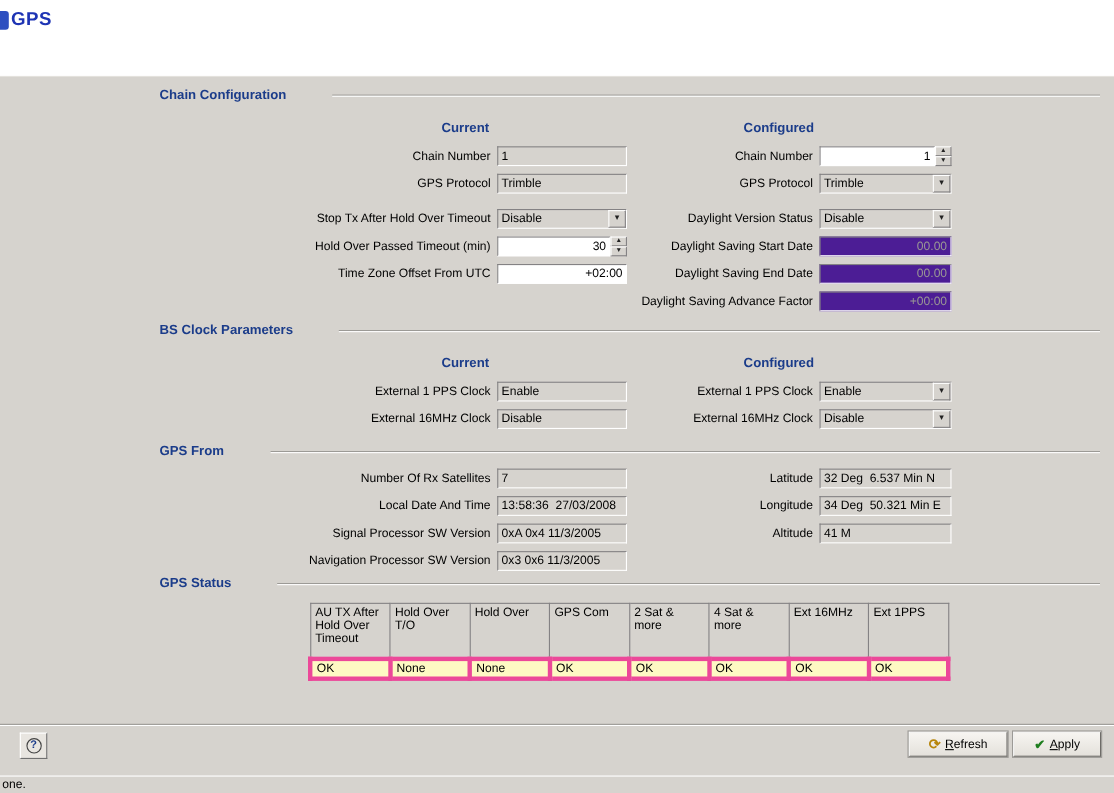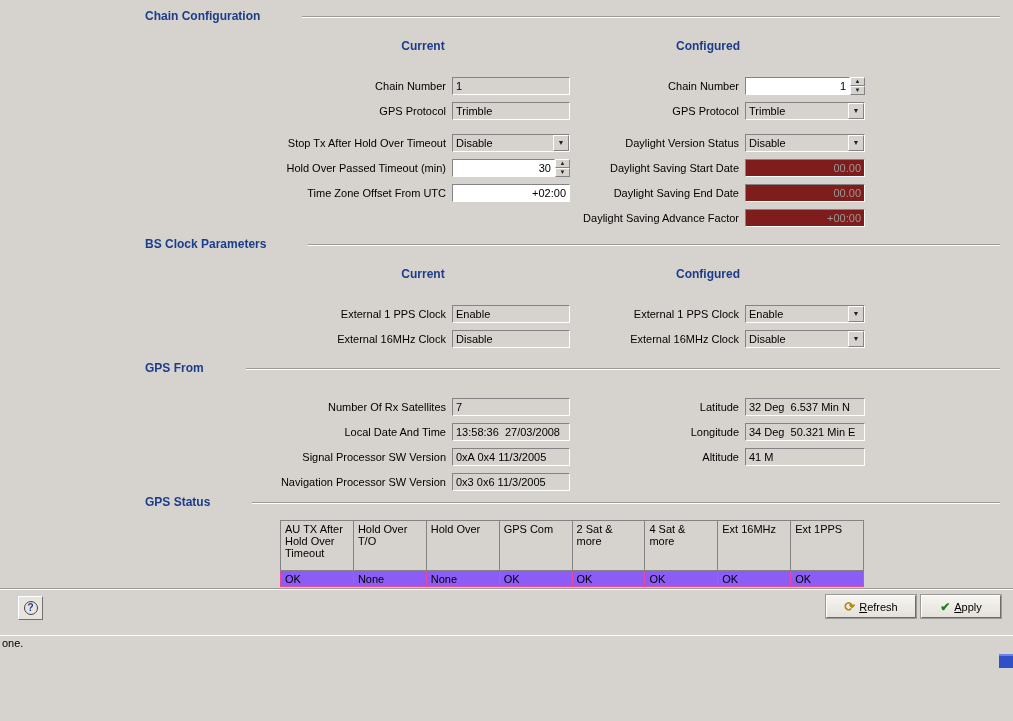--- a/index.html
+++ b/index.html
@@ -18,52 +18,52 @@
   .panel { height:588px; padding:8px 13px 0 145px; background:#d6d3ce; }
   .sec-head { display:flex; align-items:center; height:16px;gap:37px; }
   .sec-title { font-weight:bold; color:#1b3c8a; white-space:nowrap; padding-right:5px; font-size:12px; }
   .sec-line { flex:1; height:2px; border-top:1px solid #9c9a96; border-bottom:1px solid #ffffff; margin-top:2px; }
   .sec2 { margin-top:6px; } .sec3 { margin-top:9px; } .sec4 { }
 
   .col-headers { position:relative; height:16px; margin-top:15px; }
   .col-headers .ch { position:absolute; transform:translateX(-50%); font-weight:bold; color:#1b3c8a; font-size:12px; white-space:nowrap; }
   .ch.c1 { left:278px; } .ch.c2 { left:563px; }
 
-  .rows { margin-top:18px; }
+  .rows { margin-top:4px; }
   .frow { display:grid; grid-template-columns:307px 118px 175px 120px; align-items:center; height:25px; }
   .frow.gap-top { margin-top:7px; }
   .lbl { text-align:right; padding-right:6px; color:#000; white-space:nowrap; overflow:hidden; }
 
   .field {
     height:18px; border:1px solid; border-color:#848284 #ffffff #ffffff #848284;
     padding:0 3px; line-height:16px; white-space:pre; overflow:hidden;
     font-family:"Liberation Sans", sans-serif; font-size:11px; width:100%;
   }
   .ro  { background:#d6d3ce; }
   .edit{ background:#ffffff; }
   input.field { outline:none; margin:0; }
   .num { text-align:right; }
-  .dis { background:#7f1d1d; color:#9a9894; line-height:16px; }
+  .dis { background:#4c1d95; color:#9a9894; line-height:16px; }
 
   .combo { display:flex; height:18px; width:100%; border:1px solid; border-color:#848284 #ffffff #ffffff #848284; background:#d6d3ce; }
   .combo-text { flex:1; line-height:16px; padding-left:3px; white-space:nowrap; overflow:hidden; }
   .combo-btn { width:16px; background:#d6d3ce; border:1px solid; border-color:#ffffff #848284 #848284 #ffffff; font-size:7px; display:flex; align-items:center; justify-content:center; color:#222; cursor:default; }
 
   .spin { display:flex; height:18px; width:100%; }
   .spin input { flex:1; width:auto; min-width:0; }
   .spin-btns { display:flex; flex-direction:column; width:15px; }
   .sb { flex:1; background:#d6d3ce; border:1px solid; border-color:#ffffff #848284 #848284 #ffffff; font-size:6px; line-height:7px; text-align:center; color:#222; overflow:hidden; cursor:default; }
 
   
   .status-table { border-collapse:collapse; margin:10px 0 0 135px; table-layout:fixed; width:584px;border-radius:22px; }
   .status-table th {
     border:1px solid #848284; font-weight:normal; text-align:left; vertical-align:top;
     padding:2px 4px; height:50px; font-size:11px; background:#d6d3ce;
   }
-  .status-table td { border:1px solid #ec4899; background:#8b5cf6; padding:1px 4px; height:16px; font-size:11px; }
+  .status-table td { border:4px solid #ec4899; background:#fef9c3; padding:1px 4px; height:16px; font-size:11px; }
 
   
   .btnbar { height:47px; border-top:1px solid #9c9a96; box-shadow:inset 0 1px 0 #ffffff; position:relative; background:#d6d3ce; }
   .help-btn {
     position:absolute; left:18px; top:7px; width:25px; height:24px;
     background:#e8e5e0; border:1px solid; border-color:#ffffff #707070 #707070 #ffffff;
     display:flex; align-items:center; justify-content:center; cursor:default;
   }
   .help-icon {
     width:14px; height:14px; border-radius:50%; border:1px solid #444;
@@ -84,20 +84,24 @@
 
   .statusbar { height:33px; position:relative; border-top:1px solid #ffffff; background:#d6d3ce; }
   .status-text { position:absolute; left:2px; top:1px; font-size:11px; }
   .corner-accent { position:absolute; right:0; bottom:0; width:14px; height:14px; background:#3050c8; border-top:2px solid #6a84e6; }
 </style>
 </head>
 <body>
 
 <div class="app">
 
+  <div class="titlebar">
+    <span class="corner-icon"></span>
+    <span class="page-title">GPS</span>
+  </div>
 
   <div class="panel">
 
     <div class="section">
       <div class="sec-head">
         <span class="sec-title">Chain Configuration</span>
         <span class="sec-line"></span>
       </div>
       <div class="col-headers">
         <span class="ch c1">Current</span>

